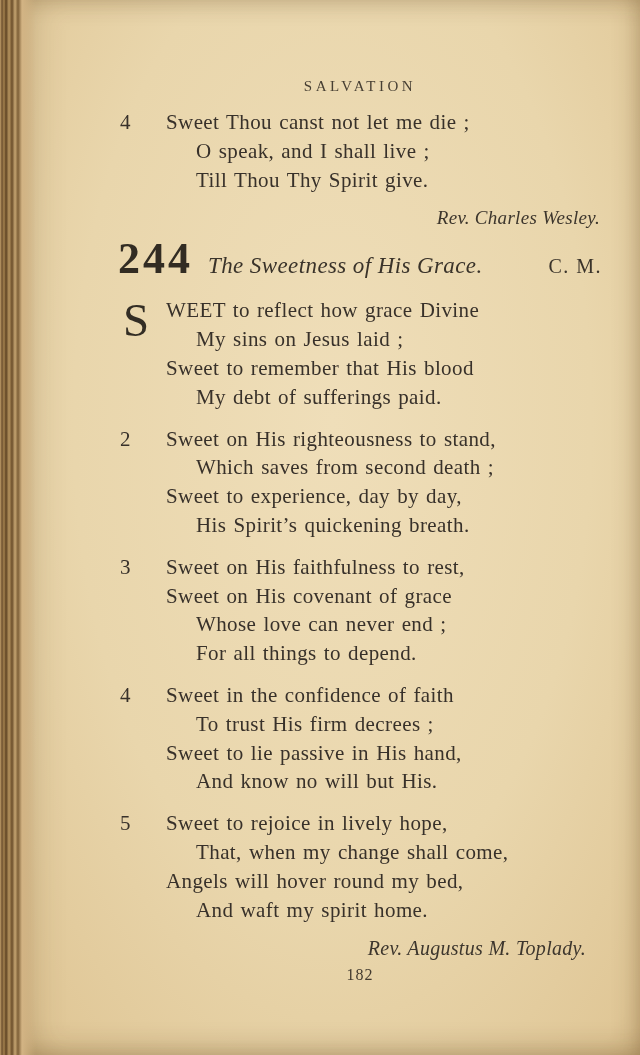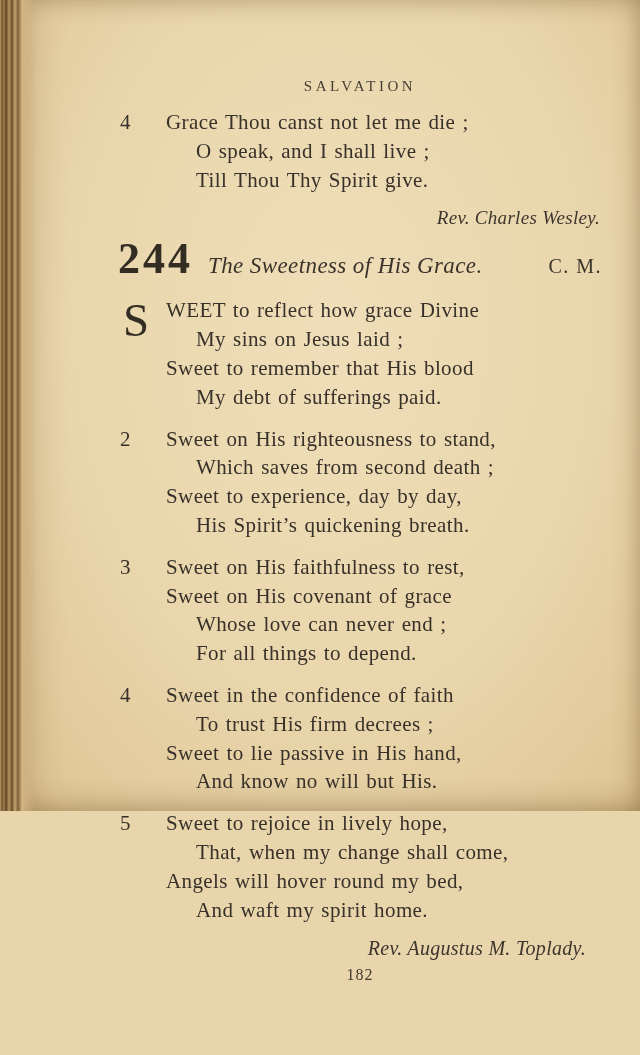--- a/index.html
+++ b/index.html
@@ -5,21 +5,21 @@
   * { margin:0; padding:0; box-sizing:border-box; }
   html, body { width:640px; height:1055px; }
   body {
     font-family: "Liberation Serif", "DejaVu Serif", serif;
     background:#e8d5ab;
     color:#3a332a;
     overflow:hidden;
   }
   .page {
     position:relative;
-    width:640px; height:811px;
+    width:640px; height:1055px;
     background: radial-gradient(ellipse at 52% 40%, #efdeb9 0%, #e9d6ac 55%, #e0c797 90%, #d8bc8a 100%);
     box-shadow:
       inset 40px 0 44px -22px rgba(92,62,22,.45),
       inset -14px 0 26px -12px rgba(92,62,22,.30),
       inset 0 -18px 30px -16px rgba(92,62,22,.25),
       inset 0 14px 26px -16px rgba(92,62,22,.18);
   }
   .spine {
     position:absolute; left:0; top:0; bottom:0; width:36px;
     background: linear-gradient(90deg,
@@ -104,21 +104,21 @@
 
 <div class="page">
   <div class="spine"></div>
 
   <div class="content">
 
     <div class="section-header">SALVATION</div>
 
     <div class="stanza">
       <span class="snum">4</span>
-      <div class="line">Grace Thou canst not let me die ;</div>
+      <div class="line">Sweet Thou canst not let me die ;</div>
       <div class="line even">O speak, and I shall live ;</div>
       <div class="line even">Till Thou Thy Spirit give.</div>
     </div>
 
     <div class="attribution">Rev. Charles Wesley.</div>
 
     <div class="hymn-heading">
       <span class="hymn-number">244</span>
       <span class="hymn-title">The Sweetness of His Grace.</span>
       <span class="hymn-meter">C. M.</span>

